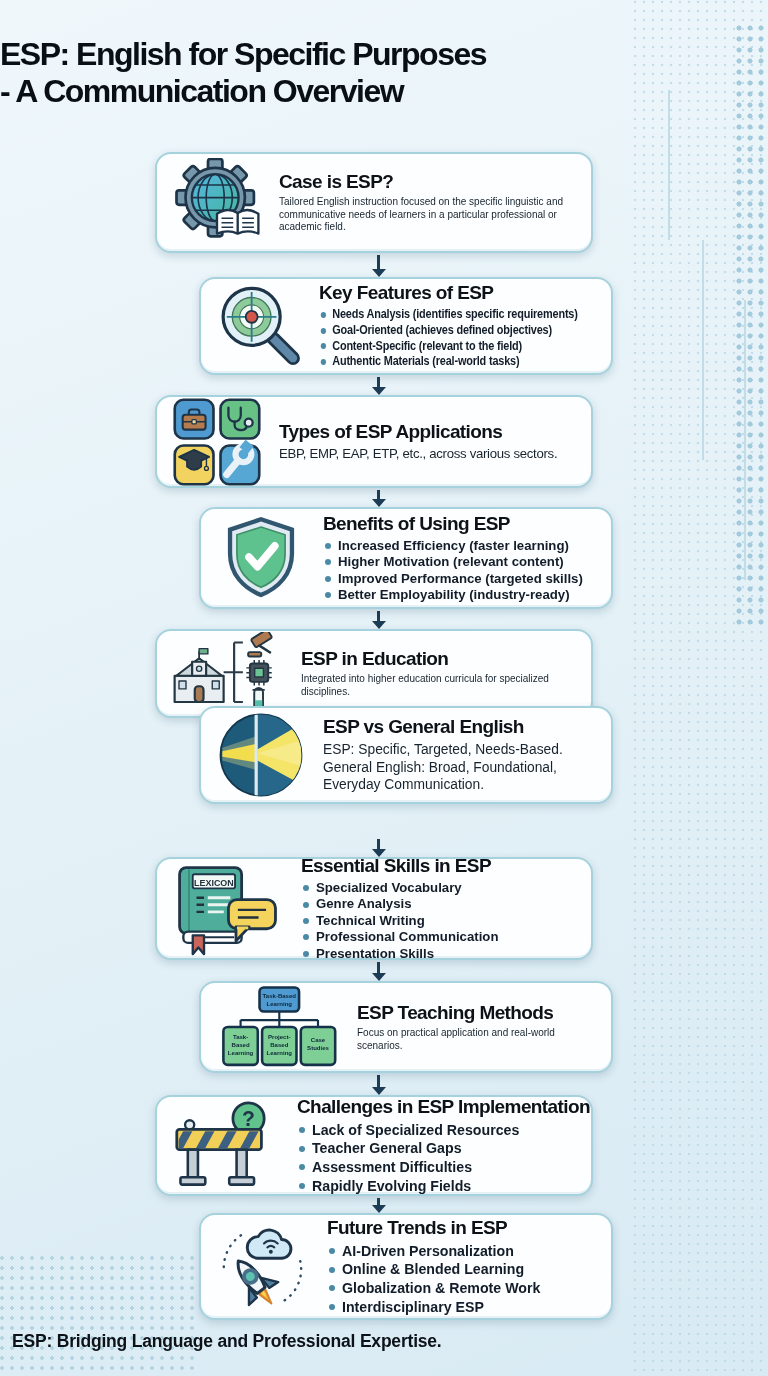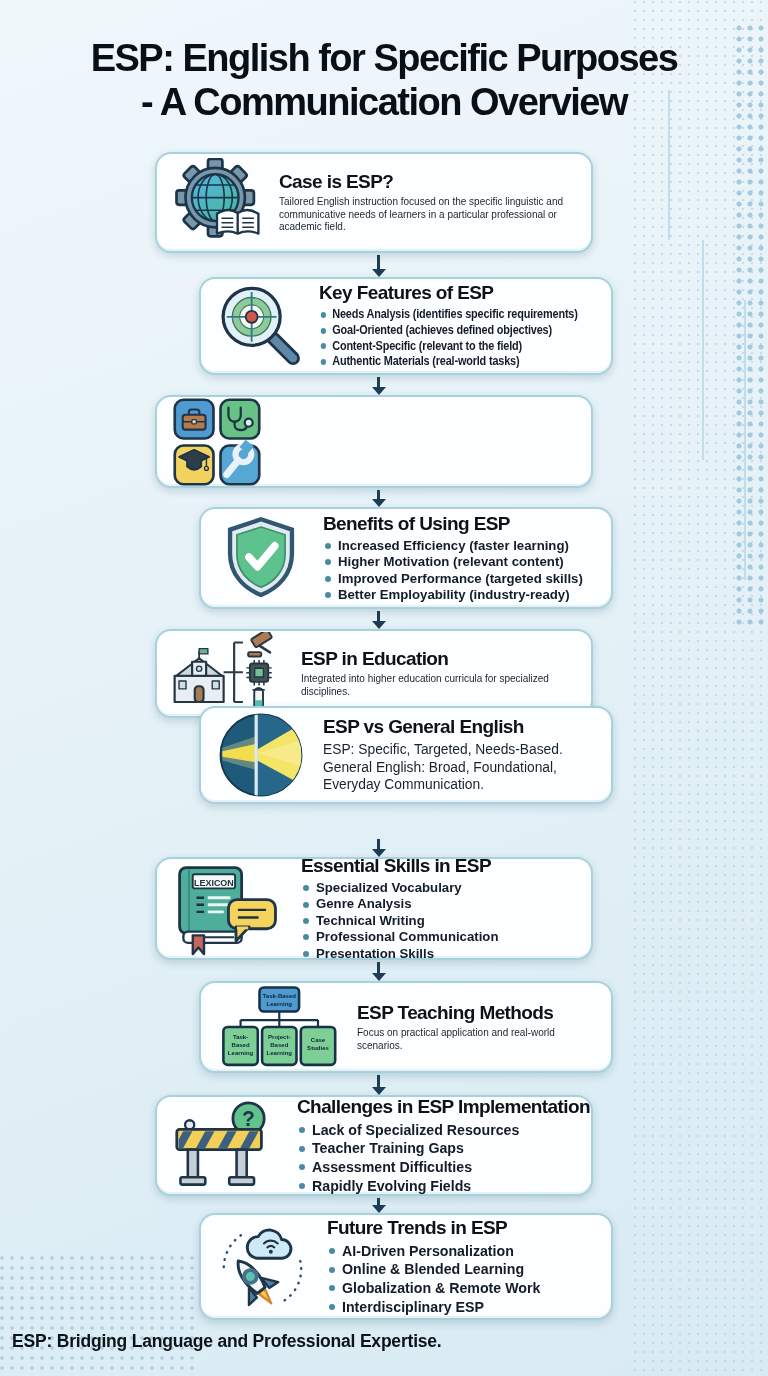--- a/index.html
+++ b/index.html
@@ -24,21 +24,21 @@
   }
   .bg-dots-left {
     position:absolute; left:0; bottom:0; width:200px; height:120px;
     background-image: radial-gradient(circle at 2px 2px, #aed0df 1.6px, transparent 1.9px);
     background-size: 10px 10px; opacity:.85;
   }
   .vline { position:absolute; width:2px; background:#c2dce8; }
 
   .title {
     position:absolute; top:36px; left:0; width:100%;
-    text-align:center; font-size:38px; font-weight:bold;
+    text-align:left; font-size:32px; font-weight:bold;
     color:#0a0f15; letter-spacing:-1.5px; line-height:1.16;
   }
   .card {
     position:absolute;
     background:#fdfeff;
     border:2px solid #a6d2dd;
     border-radius:16px;
     box-shadow: 0 3px 8px rgba(40,80,105,.20), inset 0 -2px 0 rgba(125,185,205,.18);
     display:flex; align-items:center;
     padding:6px 14px 6px 10px;
@@ -187,20 +187,24 @@
         <path d="M38 68.5 v9" fill="none" stroke-width="1.6"></path>
         <circle cx="38" cy="80" r="2.2" fill="#f3d35f" stroke-width="1.5"></circle>
       </g>
       <g>
         <circle cx="80" cy="64" r="9" fill="none" stroke="#e9f2f6" stroke-width="7"></circle>
         <rect x="78" y="50" width="12" height="11" fill="#57a7d4" transform="rotate(38 84 55)"></rect>
         <line x1="74" y1="71" x2="61" y2="87" stroke="#e9f2f6" stroke-width="8" stroke-linecap="round"></line>
       </g>
     </svg>
   </div>
+  <div class="card-text">
+    <h2 class="card-title">Types of ESP Applications</h2>
+    <p class="card-body oneline">EBP, EMP, EAP, ETP, etc., across various sectors.</p>
+  </div>
 </section>
 
 <div class="connector" style="top:490px;height:10px"></div>
 
 <section class="card" style="left:199px;top:507px;width:414px;height:102px">
   <div class="card-icon" style="width:100px">
     <svg width="86" height="90" viewBox="0 0 100 100">
       <path d="M50 5 L86 17 V45 C86 69 70 85 50 93 C30 85 14 69 14 45 V17 Z" fill="#dfeaf2" stroke="#31566f" stroke-width="5"></path>
       <path d="M50 14 L78 23 V46 C78 65 65 78 50 84 C35 78 22 65 22 46 V23 Z" fill="#5ec28e" stroke="#3f8f68" stroke-width="2"></path>
       <path d="M36 49 L46 60 L66 36" fill="none" stroke="#ffffff" stroke-width="9" stroke-linecap="round" stroke-linejoin="round"></path>
@@ -371,21 +375,21 @@
         <rect x="69" y="54" width="11" height="30"></rect>
         <rect x="8" y="84" width="27" height="8" rx="2"></rect>
         <rect x="61" y="84" width="27" height="8" rx="2"></rect>
       </g>
     </svg>
   </div>
   <div class="card-text">
     <h2 class="card-title">Challenges in ESP Implementation</h2>
     <ul class="bullets b-lg">
       <li>Lack of Specialized Resources</li>
-      <li>Teacher Training Gaps</li>
+      <li>Teacher General Gaps</li>
       <li>Assessment Difficulties</li>
       <li>Rapidly Evolving Fields</li>
     </ul>
   </div>
 </section>
 
 <div class="connector" style="top:1198px;height:8px"></div>
 
 <section class="card" style="left:199px;top:1213px;width:414px;height:107px">
   <div class="card-icon" style="width:104px">

